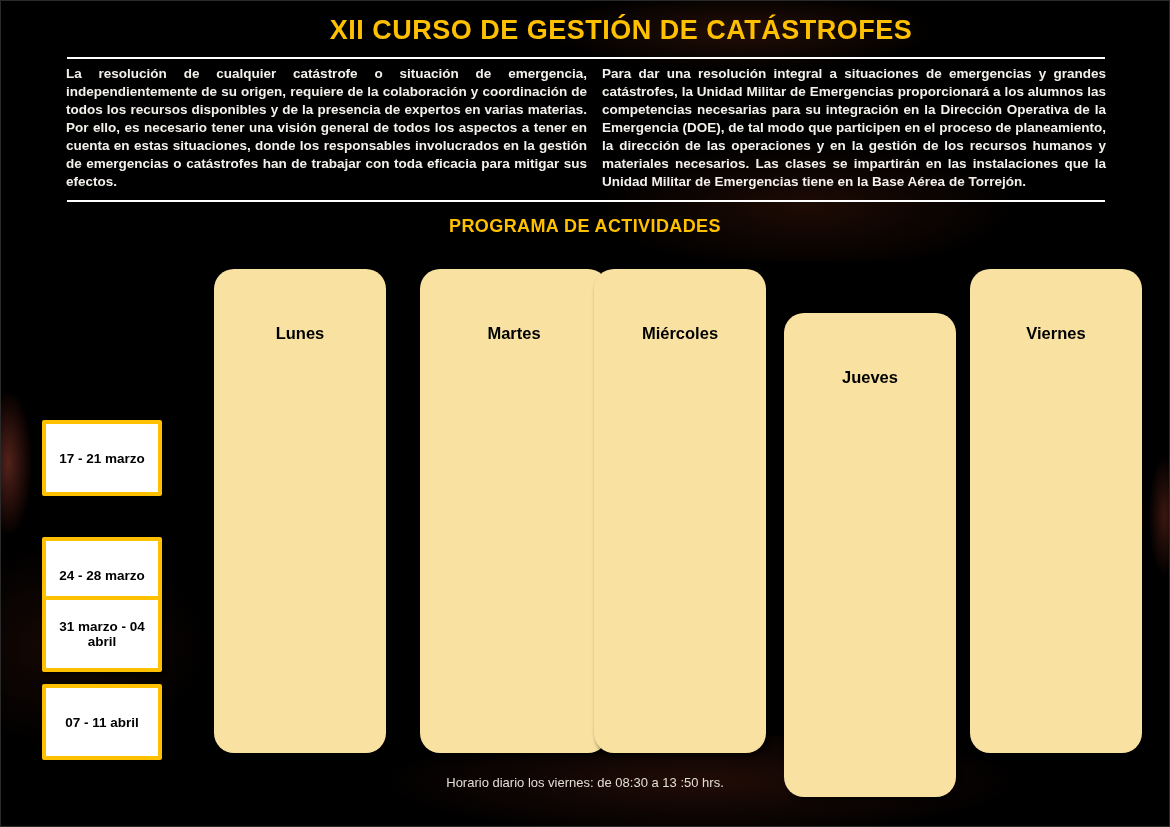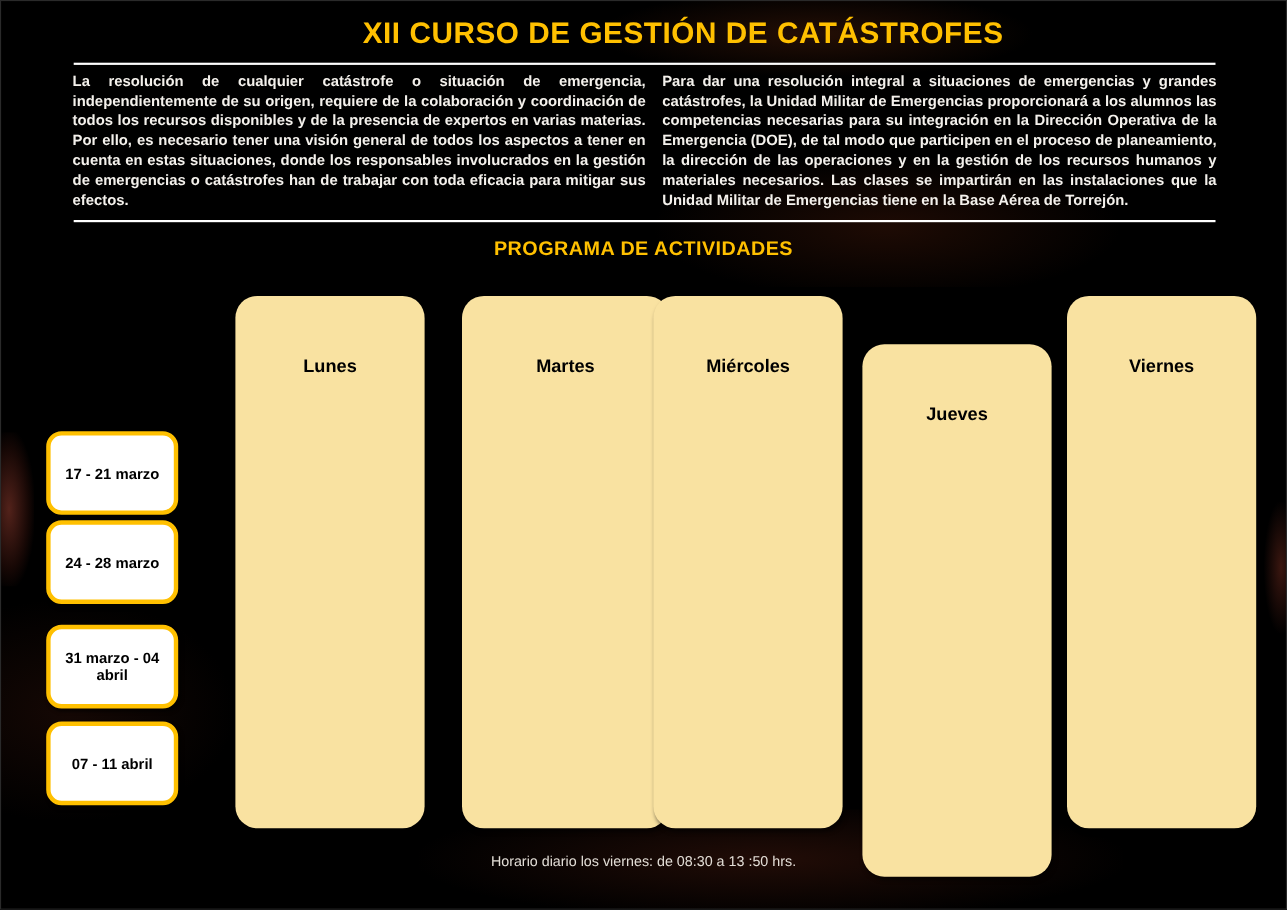--- a/index.html
+++ b/index.html
@@ -40,24 +40,25 @@
   .intro.left{left:65px;width:521px;}
   .intro.right{left:601px;width:504px;}
 
   .section-title{
     position:absolute;left:0;top:215px;width:100%;margin:0;text-align:center;
     color:#FFC000;font-size:18px;font-weight:bold;letter-spacing:.4px;
   }
 
   .week-box{
     position:absolute;left:41px;width:120px;height:76px;box-sizing:border-box;
-    background:#ffffff;border:4px solid #FFC000;border-radius:14px;
+    background:#ffffff;border:4px solid #FFC000;border-radius:2px;
     display:flex;align-items:center;justify-content:center;
     font-size:13.5px;font-weight:bold;color:#000;text-align:center;
     box-shadow:2px 3px 3px rgba(0,0,0,.55);
+    margin-top:28px;
   }
 
   .day-col{
     position:absolute;top:268px;height:484px;width:172px;box-sizing:border-box;
     background:#F9E2A1;border-radius:20px;
     box-shadow:2px 3px 4px rgba(0,0,0,.55);
   }
   .day-header{
     position:absolute;top:55px;left:0;width:100%;text-align:center;
     font-size:16.5px;font-weight:bold;color:#000000;margin:0;
@@ -93,21 +94,21 @@
 
   <p class="intro left">La resolución de cualquier catástrofe o situación de emergencia, independientemente de su origen, requiere de la colaboración y coordinación de todos los recursos disponibles y de la presencia de expertos en varias materias. Por ello, es necesario tener una visión general de todos los aspectos a tener en cuenta en estas situaciones, donde los responsables involucrados en la gestión de emergencias o catástrofes han de trabajar con toda eficacia para mitigar sus efectos.</p>
   <p class="intro right">Para dar una resolución integral a situaciones de emergencias y grandes catástrofes, la Unidad Militar de Emergencias proporcionará a los alumnos las competencias necesarias para su integración en la Dirección Operativa de la Emergencia (DOE), de tal modo que participen en el proceso de planeamiento, la dirección de las operaciones y en la gestión de los recursos humanos y materiales necesarios. Las clases se impartirán en las instalaciones que la Unidad Militar de Emergencias tiene en la Base Aérea de Torrejón.</p>
 
   <div class="rule rule-mid"></div>
 
   <h2 class="section-title">PROGRAMA DE ACTIVIDADES</h2>
 
   <div id="weeks">
       <div class="week-box" style="top: 391px;">17 - 21 marzo</div>
-      <div class="week-box" style="top: 472px; text-align: right;">24 - 28 marzo</div>
+      <div class="week-box" style="top: 508px; text-align: right;">24 - 28 marzo</div>
       <div class="week-box" style="top: 567px; text-align: center;">31 marzo - 04 abril</div>
       <div class="week-box" style="top: 655px;">07 - 11 abril</div>
     </div>
   <div id="grid">
       <div class="card" style="left: 229px; top: 390px;">
         <p>Recepción, presentación y prueba</p>
       </div>
       <div class="card" style="left: 229px; top: 478px;">
         <p>Modelos internacionales de gestión de catástrofes I, AECID</p>
       </div>

